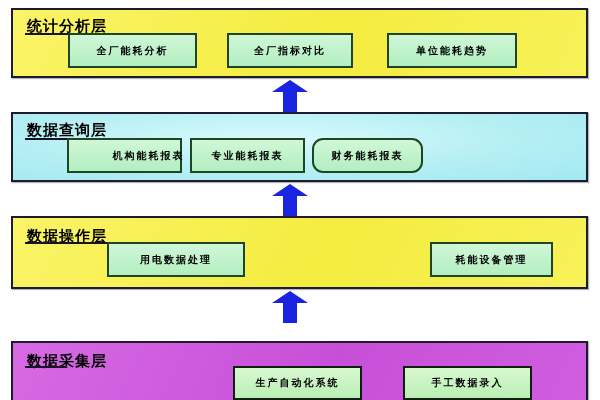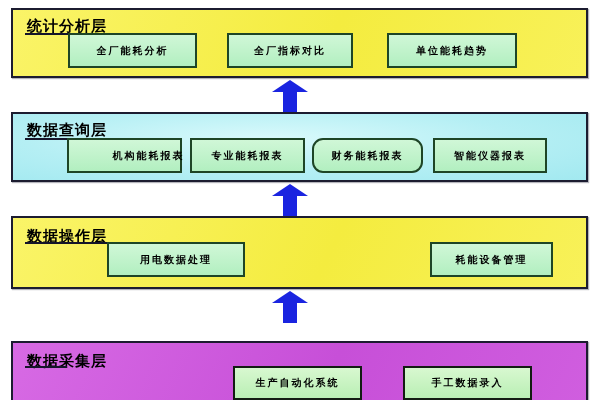--- a/index.html
+++ b/index.html
@@ -130,21 +130,20 @@
     <div class="head"></div>
     <div class="shaft"></div>
   </div>
 
   <section class="layer layer-cyan l2">
     <h2 class="layer-title">数据查询层</h2>
     <div class="title-rule"></div>
     <div class="node b2-0">机构能耗报表</div>
     <div class="node b2-1">专业能耗报表</div>
     <div class="node b2-2">财务能耗报表</div>
-    <div class="node b2-3">智能仪器报表</div>
   </section>
 
   <div class="arrow a2">
     <div class="head"></div>
     <div class="shaft"></div>
   </div>
 
   <section class="layer layer-yellow l3">
     <h2 class="layer-title">数据操作层</h2>
     <div class="title-rule"></div>

